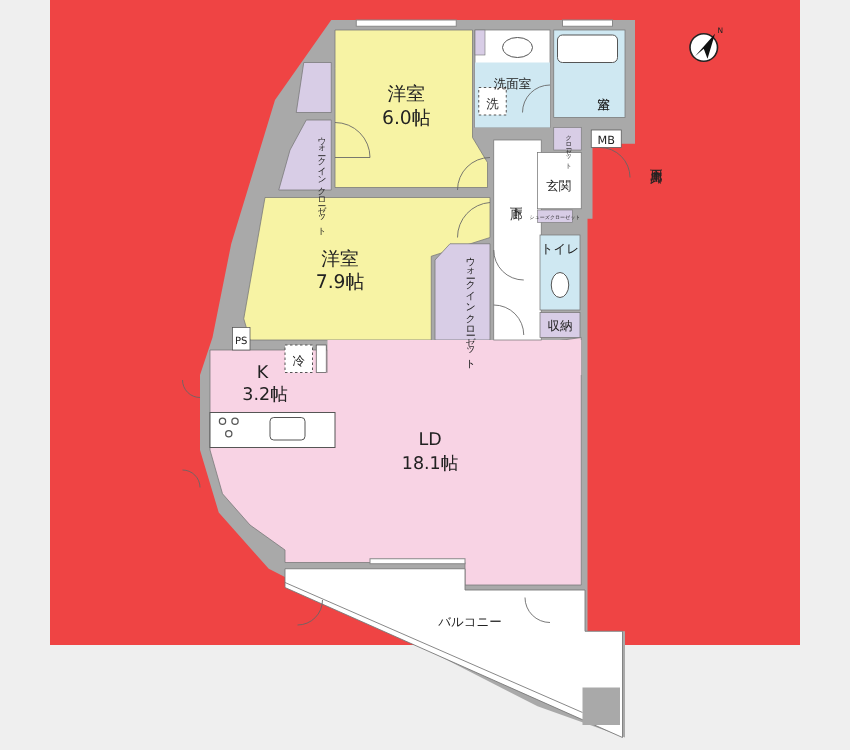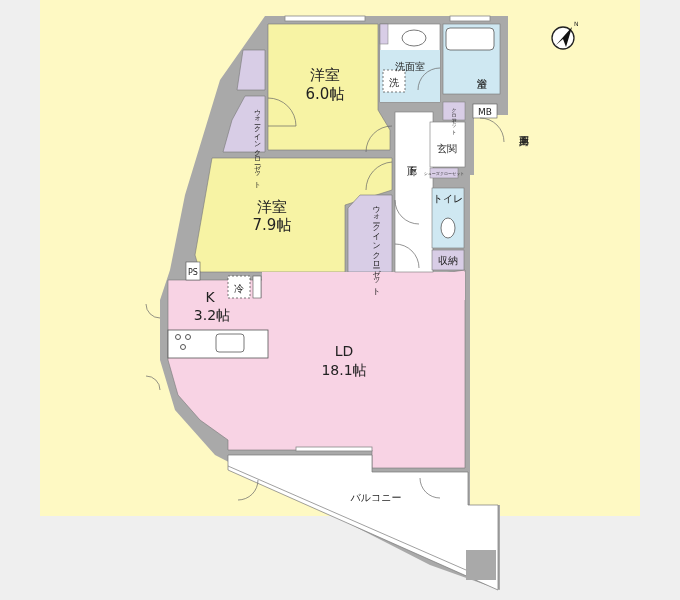--- a/index.html
+++ b/index.html
@@ -1,18 +1,18 @@
 <!DOCTYPE html>
 <html><head>
 <meta charset="utf-8">
 <style>
   html, body { margin:0; padding:0; }
   body { width:680px; height:600px; background:#efefef; position:relative; overflow:hidden;
          font-family:"DejaVu Sans", "Liberation Sans", sans-serif; }
-  .sheet { position:absolute; left:40px; top:0; width:600px; height:516px; background:#fef9c3; }
+  .sheet { position:absolute; left:40px; top:0; width:600px; height:516px; background:#ef4444; }
   svg { position:absolute; left:0; top:0; }
   .lbl { font-family:"DejaVu Sans", "Liberation Sans", sans-serif; fill:#222; }
 </style>
 </head>
 <body>
 
 <div class="sheet">
 <svg width="600" height="600" viewBox="40 0 600 600">
 
   <g>

